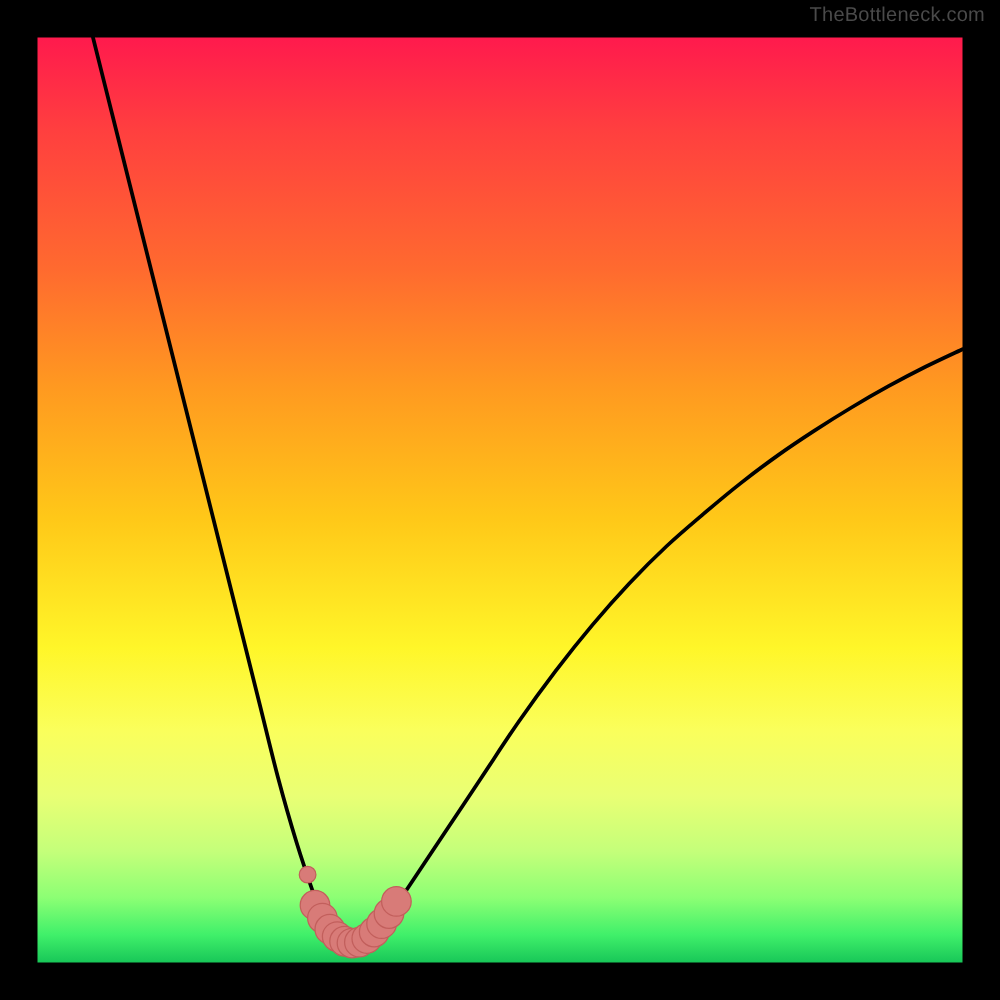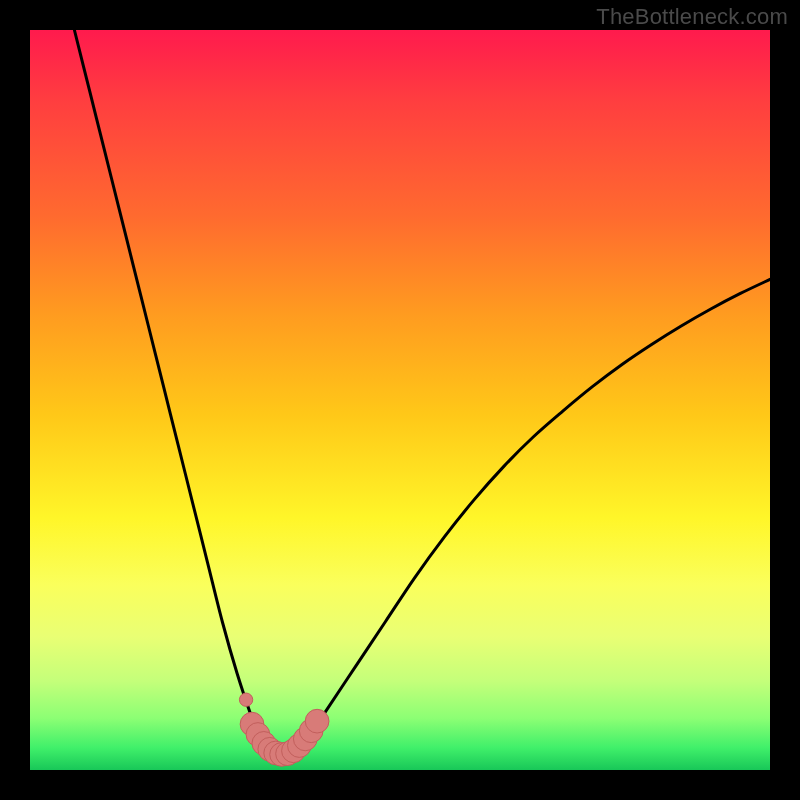--- a/index.html
+++ b/index.html
@@ -37,21 +37,21 @@
       #8cff74 93%,
       #40f06a 97%,
       #18c758 100%
     );
   }
   .watermark {
     position: absolute;
     top: 4px;
     right: 12px;
     color: #4a4a4a;
-    font-size: 22px;
+    font-size: 16px;
     font-weight: 500;
     letter-spacing: 0.2px;
     z-index: 5;
     user-select: none;
   }
   svg.curve {
     position: absolute;
     left: 0;
     top: 0;
     width: 740px;

